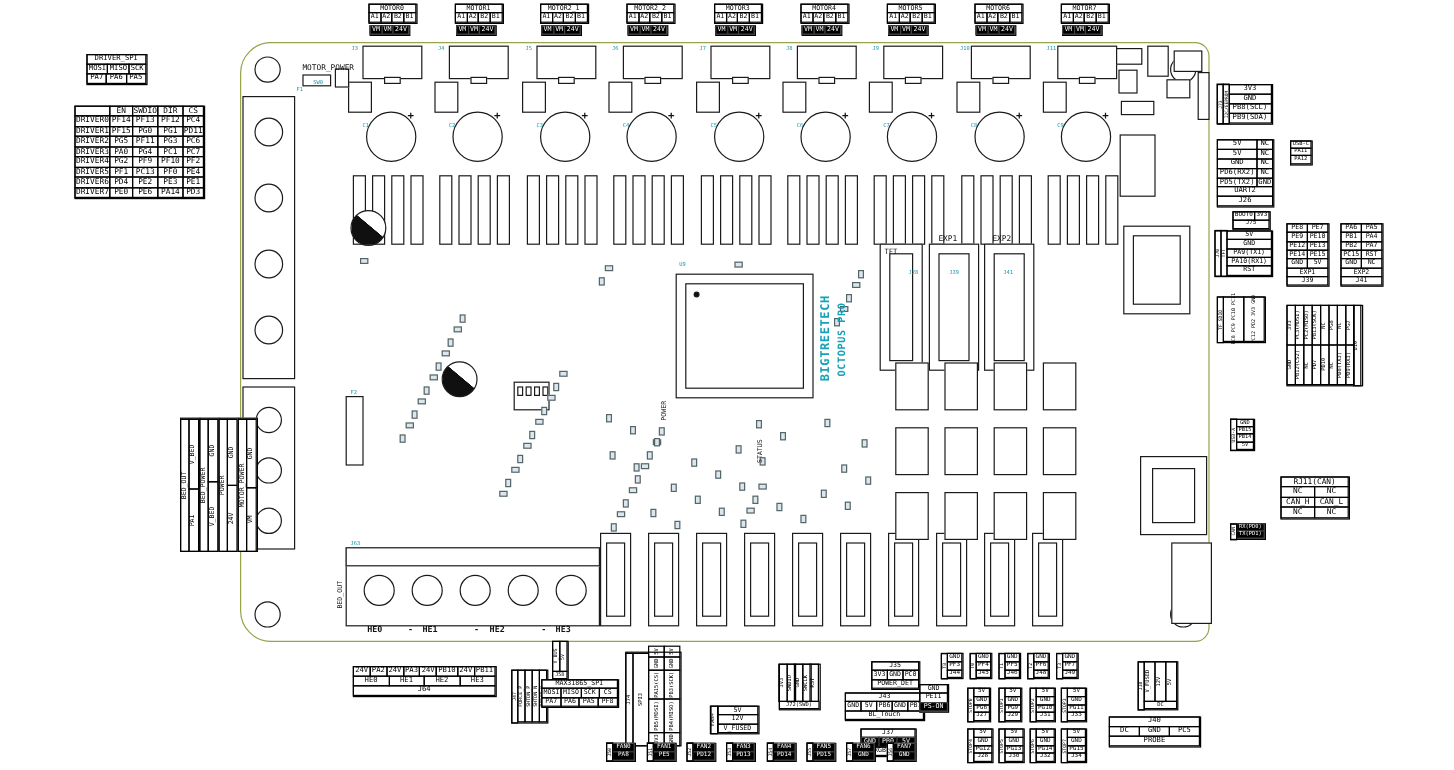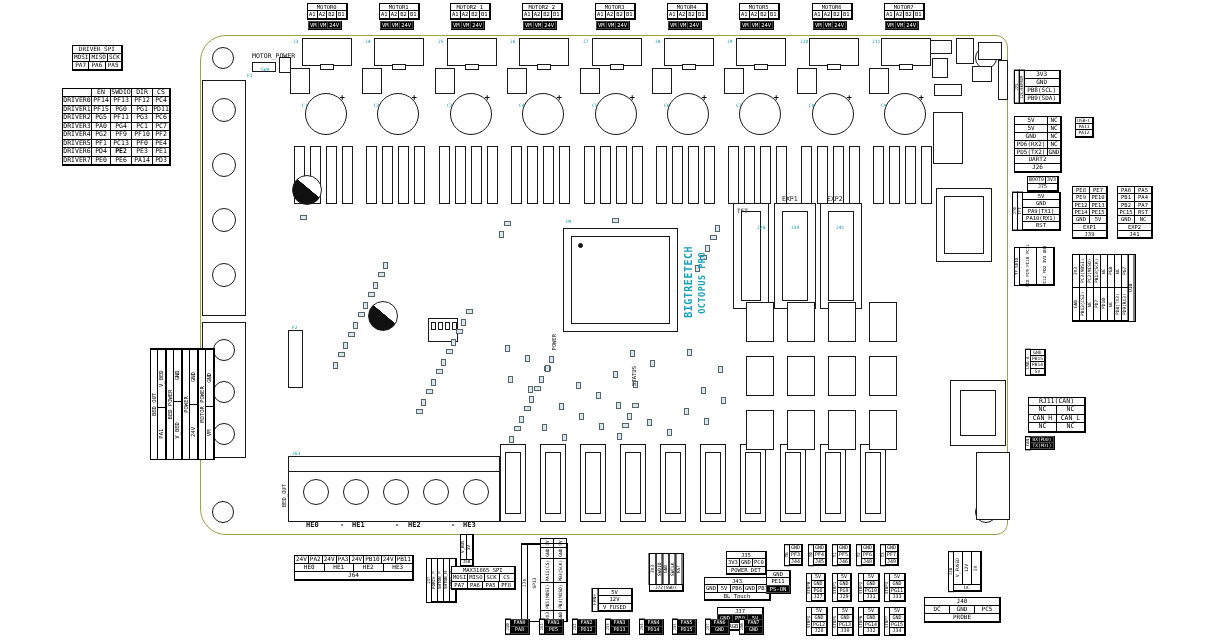--- a/index.html
+++ b/index.html
@@ -103,21 +103,21 @@
         <div class="rw">
           <div class="cl" style="width: 30px;">DRIVER5</div>
           <div class="cl" style="width: 20px;">PF1</div>
           <div class="cl" style="width: 22px;">PC13</div>
           <div class="cl" style="width: 22px;">PF0</div>
           <div class="cl" style="width: 18px;">PE4</div>
         </div>
         <div class="rw">
           <div class="cl" style="width: 30px;">DRIVER6</div>
           <div class="cl" style="width: 20px;">PD4</div>
-          <div class="cl" style="width: 22px; font-weight: bold;">PE2</div>
+          <div class="cl" style="width: 22px;">PE2</div>
           <div class="cl" style="width: 22px;">PE3</div>
           <div class="cl" style="width: 18px;">PE1</div>
         </div>
         <div class="rw">
           <div class="cl" style="width: 30px;">DRIVER7</div>
           <div class="cl" style="width: 20px;">PE0</div>
           <div class="cl" style="width: 22px;">PE6</div>
           <div class="cl" style="width: 22px;">PA14</div>
           <div class="cl" style="width: 18px;">PD3</div>
         </div>
@@ -340,21 +340,21 @@
           <div class="cl" style="min-width: 14px;">PB15</div>
         </div>
         <div class="rw">
           <div class="cl" style="min-width: 14px;">PB14</div>
         </div>
         <div class="rw">
           <div class="cl" style="min-width: 14px;">5V</div>
         </div>
       </div>
     </div>
-    <div class="pt" style="left: 1028px; top: 397px; font-size: 6.5px;">
+    <div class="pt" style="left: 1067px; top: 397px; font-size: 6.5px;">
       <div class="ptm">
         <div class="hd">RJ11(CAN)</div>
         <div class="rw">
           <div class="cl" style="min-width: 29px;">NC</div>
           <div class="cl" style="min-width: 29px;">NC</div>
         </div>
         <div class="rw">
           <div class="cl" style="min-width: 29px;">CAN_H</div>
           <div class="cl" style="min-width: 29px;">CAN_L</div>
         </div>

